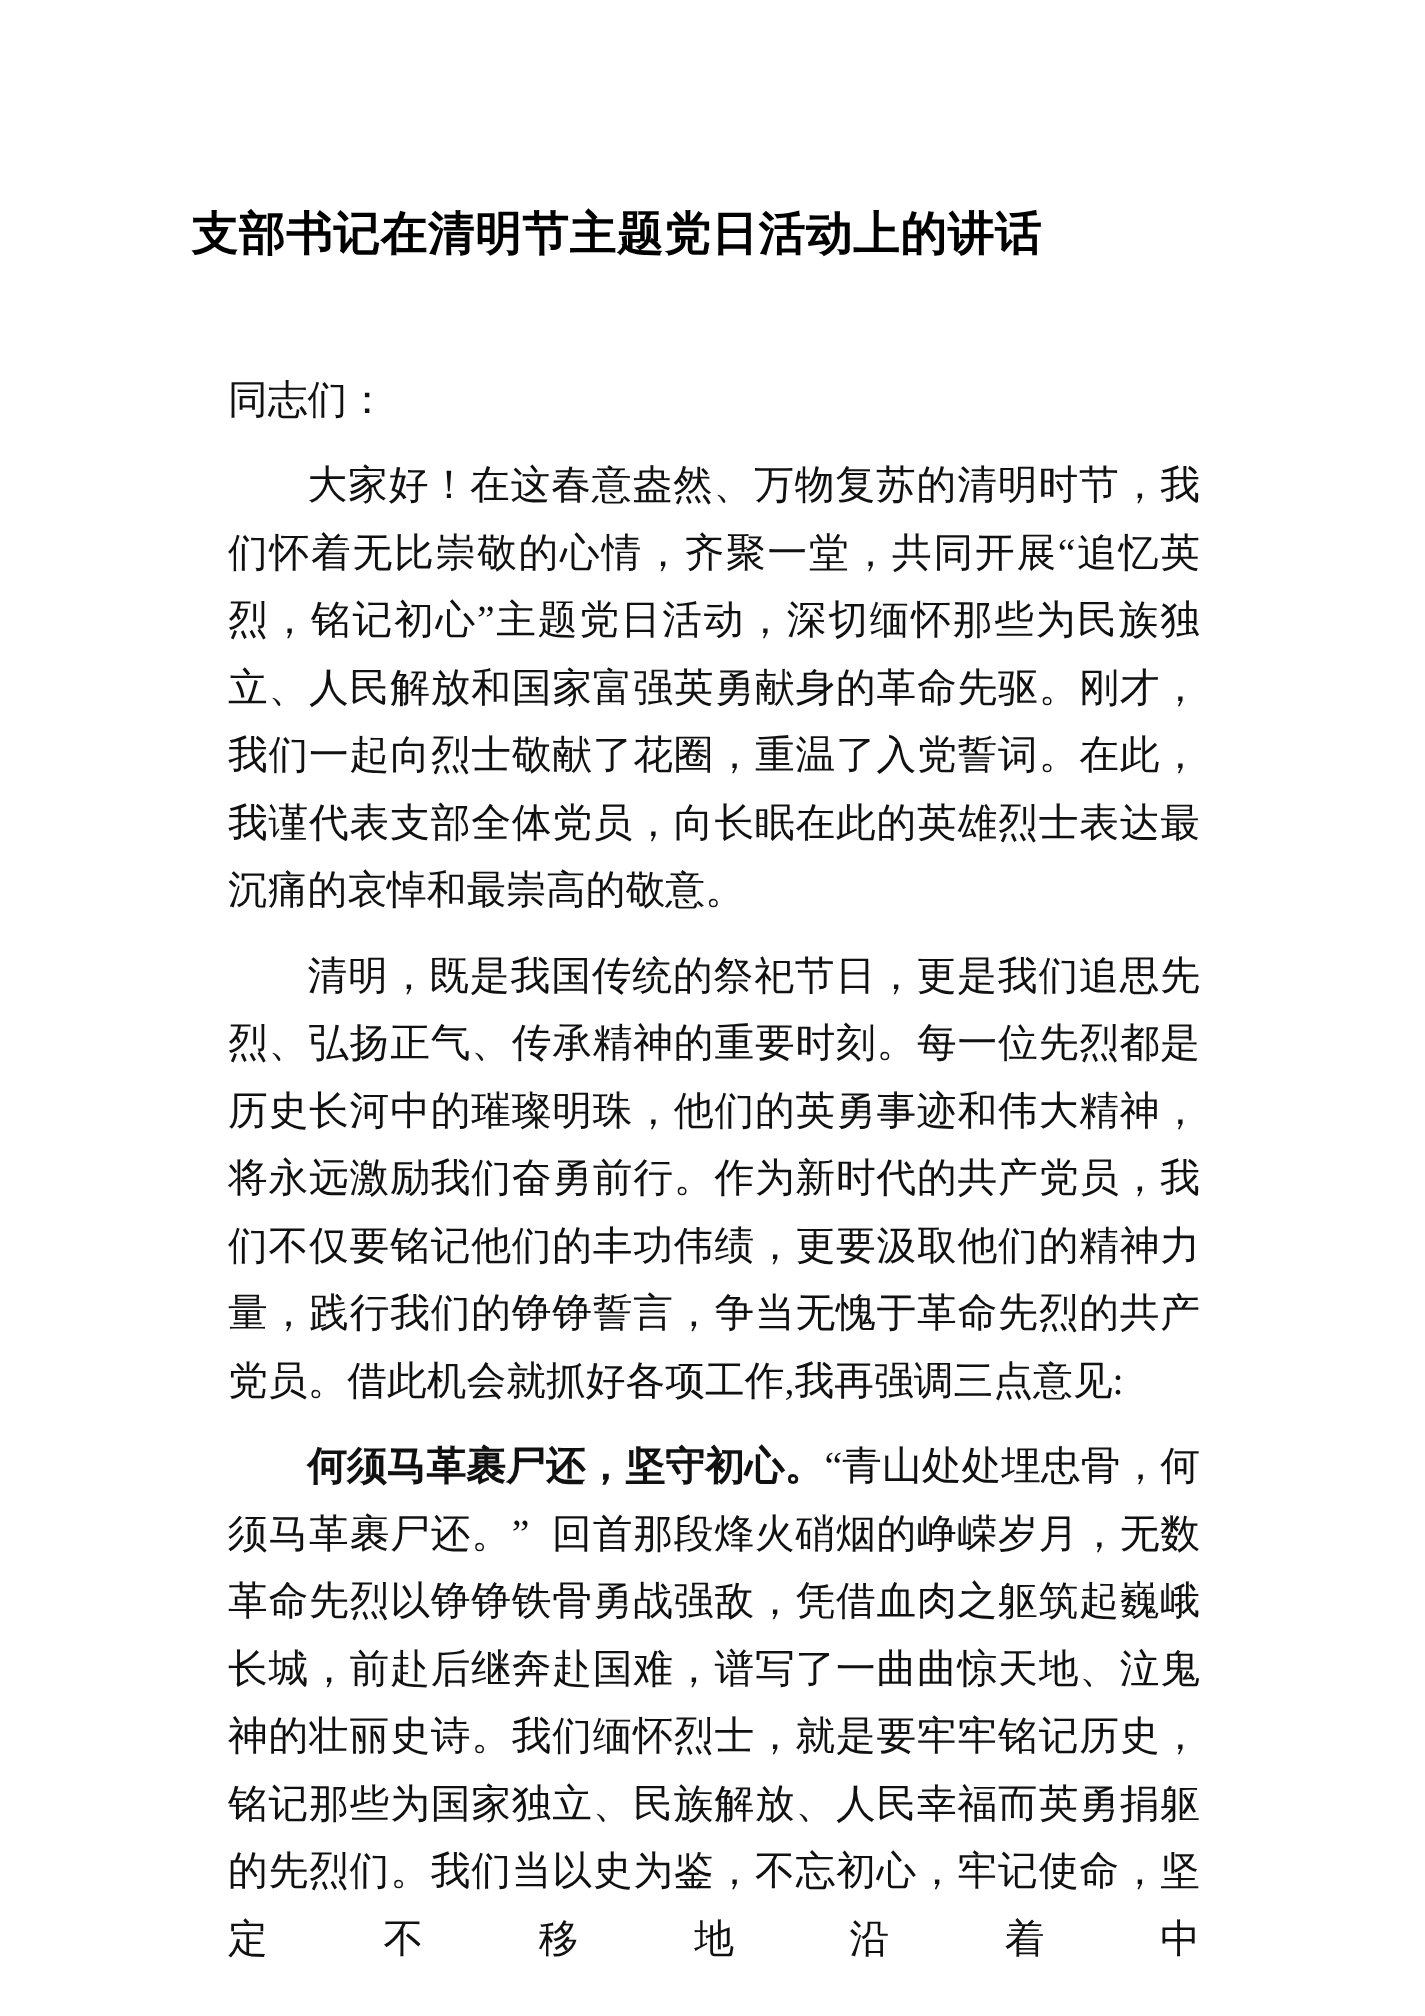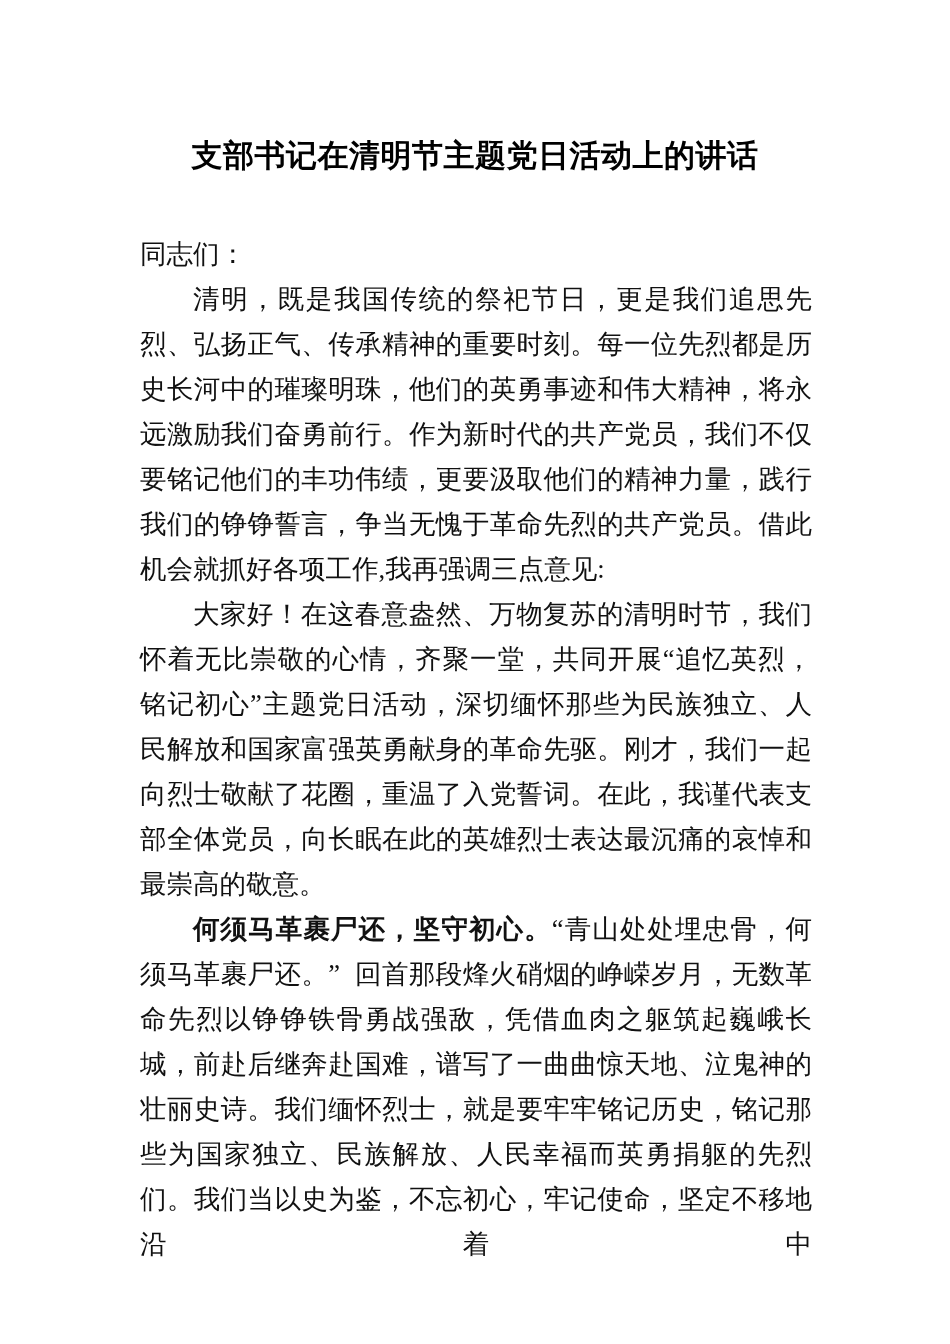--- a/index.html
+++ b/index.html
@@ -10,44 +10,44 @@
   .page {
     position: relative;
     width: 950px;
     height: 1344px;
     background: #ffffff;
     overflow: hidden;
     box-sizing: border-box;
   }
   .doc-title {
     position: absolute;
-    left: 140px;
+    left: 128px;
     top: 112px;
     width: 670px;
-    text-align: center;
+    text-align: left;
     font-family: Liberation Sans, sans-serif;
     font-weight: bold;
     font-size: 31px;
     line-height: 46px;
     letter-spacing: 0.5px;
     color: #000000;
     white-space: nowrap;
   }
   .body-block {
     position: absolute;
     left: 140px;
     top: 232px;
     width: 672px;
     font-family: "Liberation Serif", "DejaVu Serif", serif;
     font-size: 26.5px;
     line-height: 45px;
     color: #111111;
   }
   .para {
-    margin: 0;
+    margin: 12px;
     text-align: justify;
     text-justify: inter-character;
     text-align-last: left;
     word-break: break-all;
   }
   .para.indent {
     text-indent: 2em;
   }
   .para.last-line-cut {
     text-align: justify;
@@ -65,23 +65,23 @@
 <body>
 
 <div class="page">
 
   <h1 class="doc-title">支部书记在清明节主题党日活动上的讲话</h1>
 
   <div class="body-block">
 
     <p class="para">同志们：</p>
 
+    <p class="para indent">大家好！在这春意盎然、万物复苏的清明时节，我们怀着无比崇敬的心情，齐聚一堂，共同开展“追忆英烈，铭记初心”主题党日活动，深切缅怀那些为民族独立、人民解放和国家富强英勇献身的革命先驱。刚才，我们一起向烈士敬献了花圈，重温了入党誓词。在此，我谨代表支部全体党员，向长眠在此的英雄烈士表达最沉痛的哀悼和最崇高的敬意。</p>
+
     <p class="para indent">清明，既是我国传统的祭祀节日，更是我们追思先烈、弘扬正气、传承精神的重要时刻。每一位先烈都是历史长河中的璀璨明珠，他们的英勇事迹和伟大精神，将永远激励我们奋勇前行。作为新时代的共产党员，我们不仅要铭记他们的丰功伟绩，更要汲取他们的精神力量，践行我们的铮铮誓言，争当无愧于革命先烈的共产党员。借此机会就抓好各项工作,我再强调三点意见:</p>
-
-    <p class="para indent">大家好！在这春意盎然、万物复苏的清明时节，我们怀着无比崇敬的心情，齐聚一堂，共同开展“追忆英烈，铭记初心”主题党日活动，深切缅怀那些为民族独立、人民解放和国家富强英勇献身的革命先驱。刚才，我们一起向烈士敬献了花圈，重温了入党誓词。在此，我谨代表支部全体党员，向长眠在此的英雄烈士表达最沉痛的哀悼和最崇高的敬意。</p>
 
     <p class="para indent last-line-cut">
       <span class="lead">何须马革裹尸还，坚守初心。</span><span>“青山处处埋忠骨，何须马革裹尸还。”</span><span class="spacer-after-quote"></span><span>回首那段烽火硝烟的峥嵘岁月，无数革命先烈以铮铮铁骨勇战强敌，凭借血肉之躯筑起巍峨长城，前赴后继奔赴国难，谱写了一曲曲惊天地、泣鬼神的壮丽史诗。我们缅怀烈士，就是要牢牢铭记历史，铭记那些为国家独立、民族解放、人民幸福而英勇捐躯的先烈们。我们当以史为鉴，不忘初心，牢记使命，坚定不移地沿着中</span>
     </p>
 
   </div>
 
 </div>
 
 </body></html>

